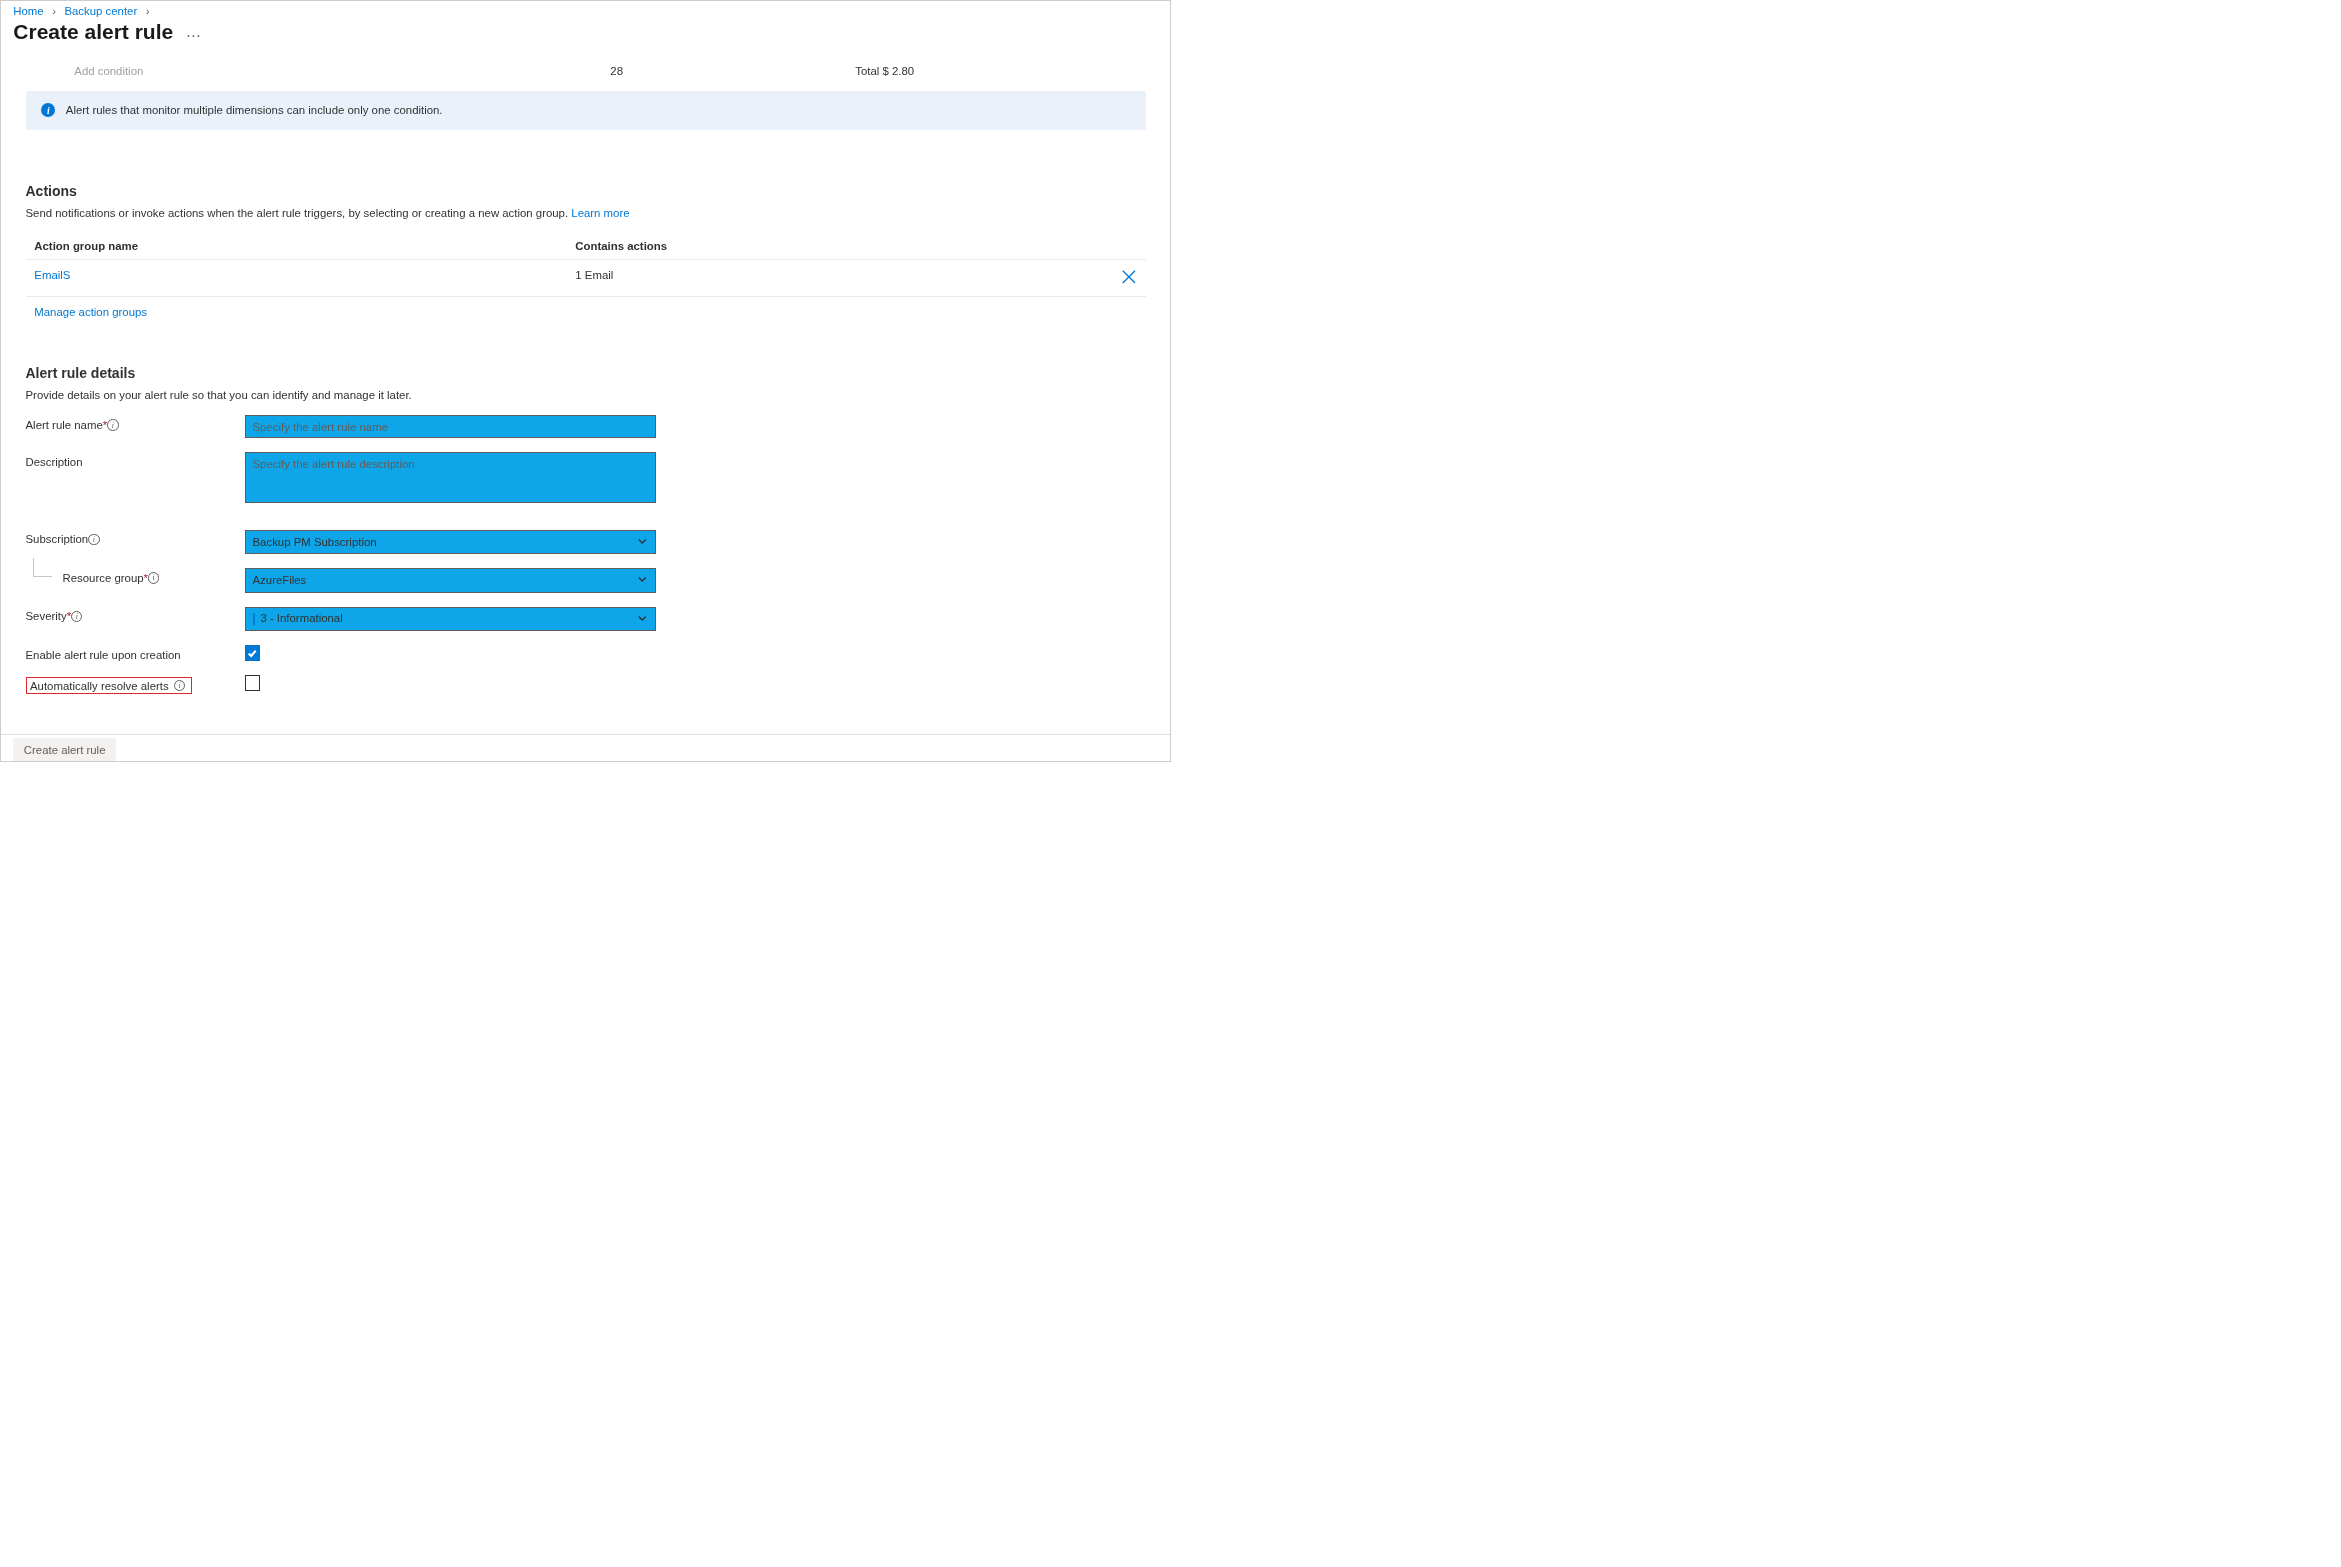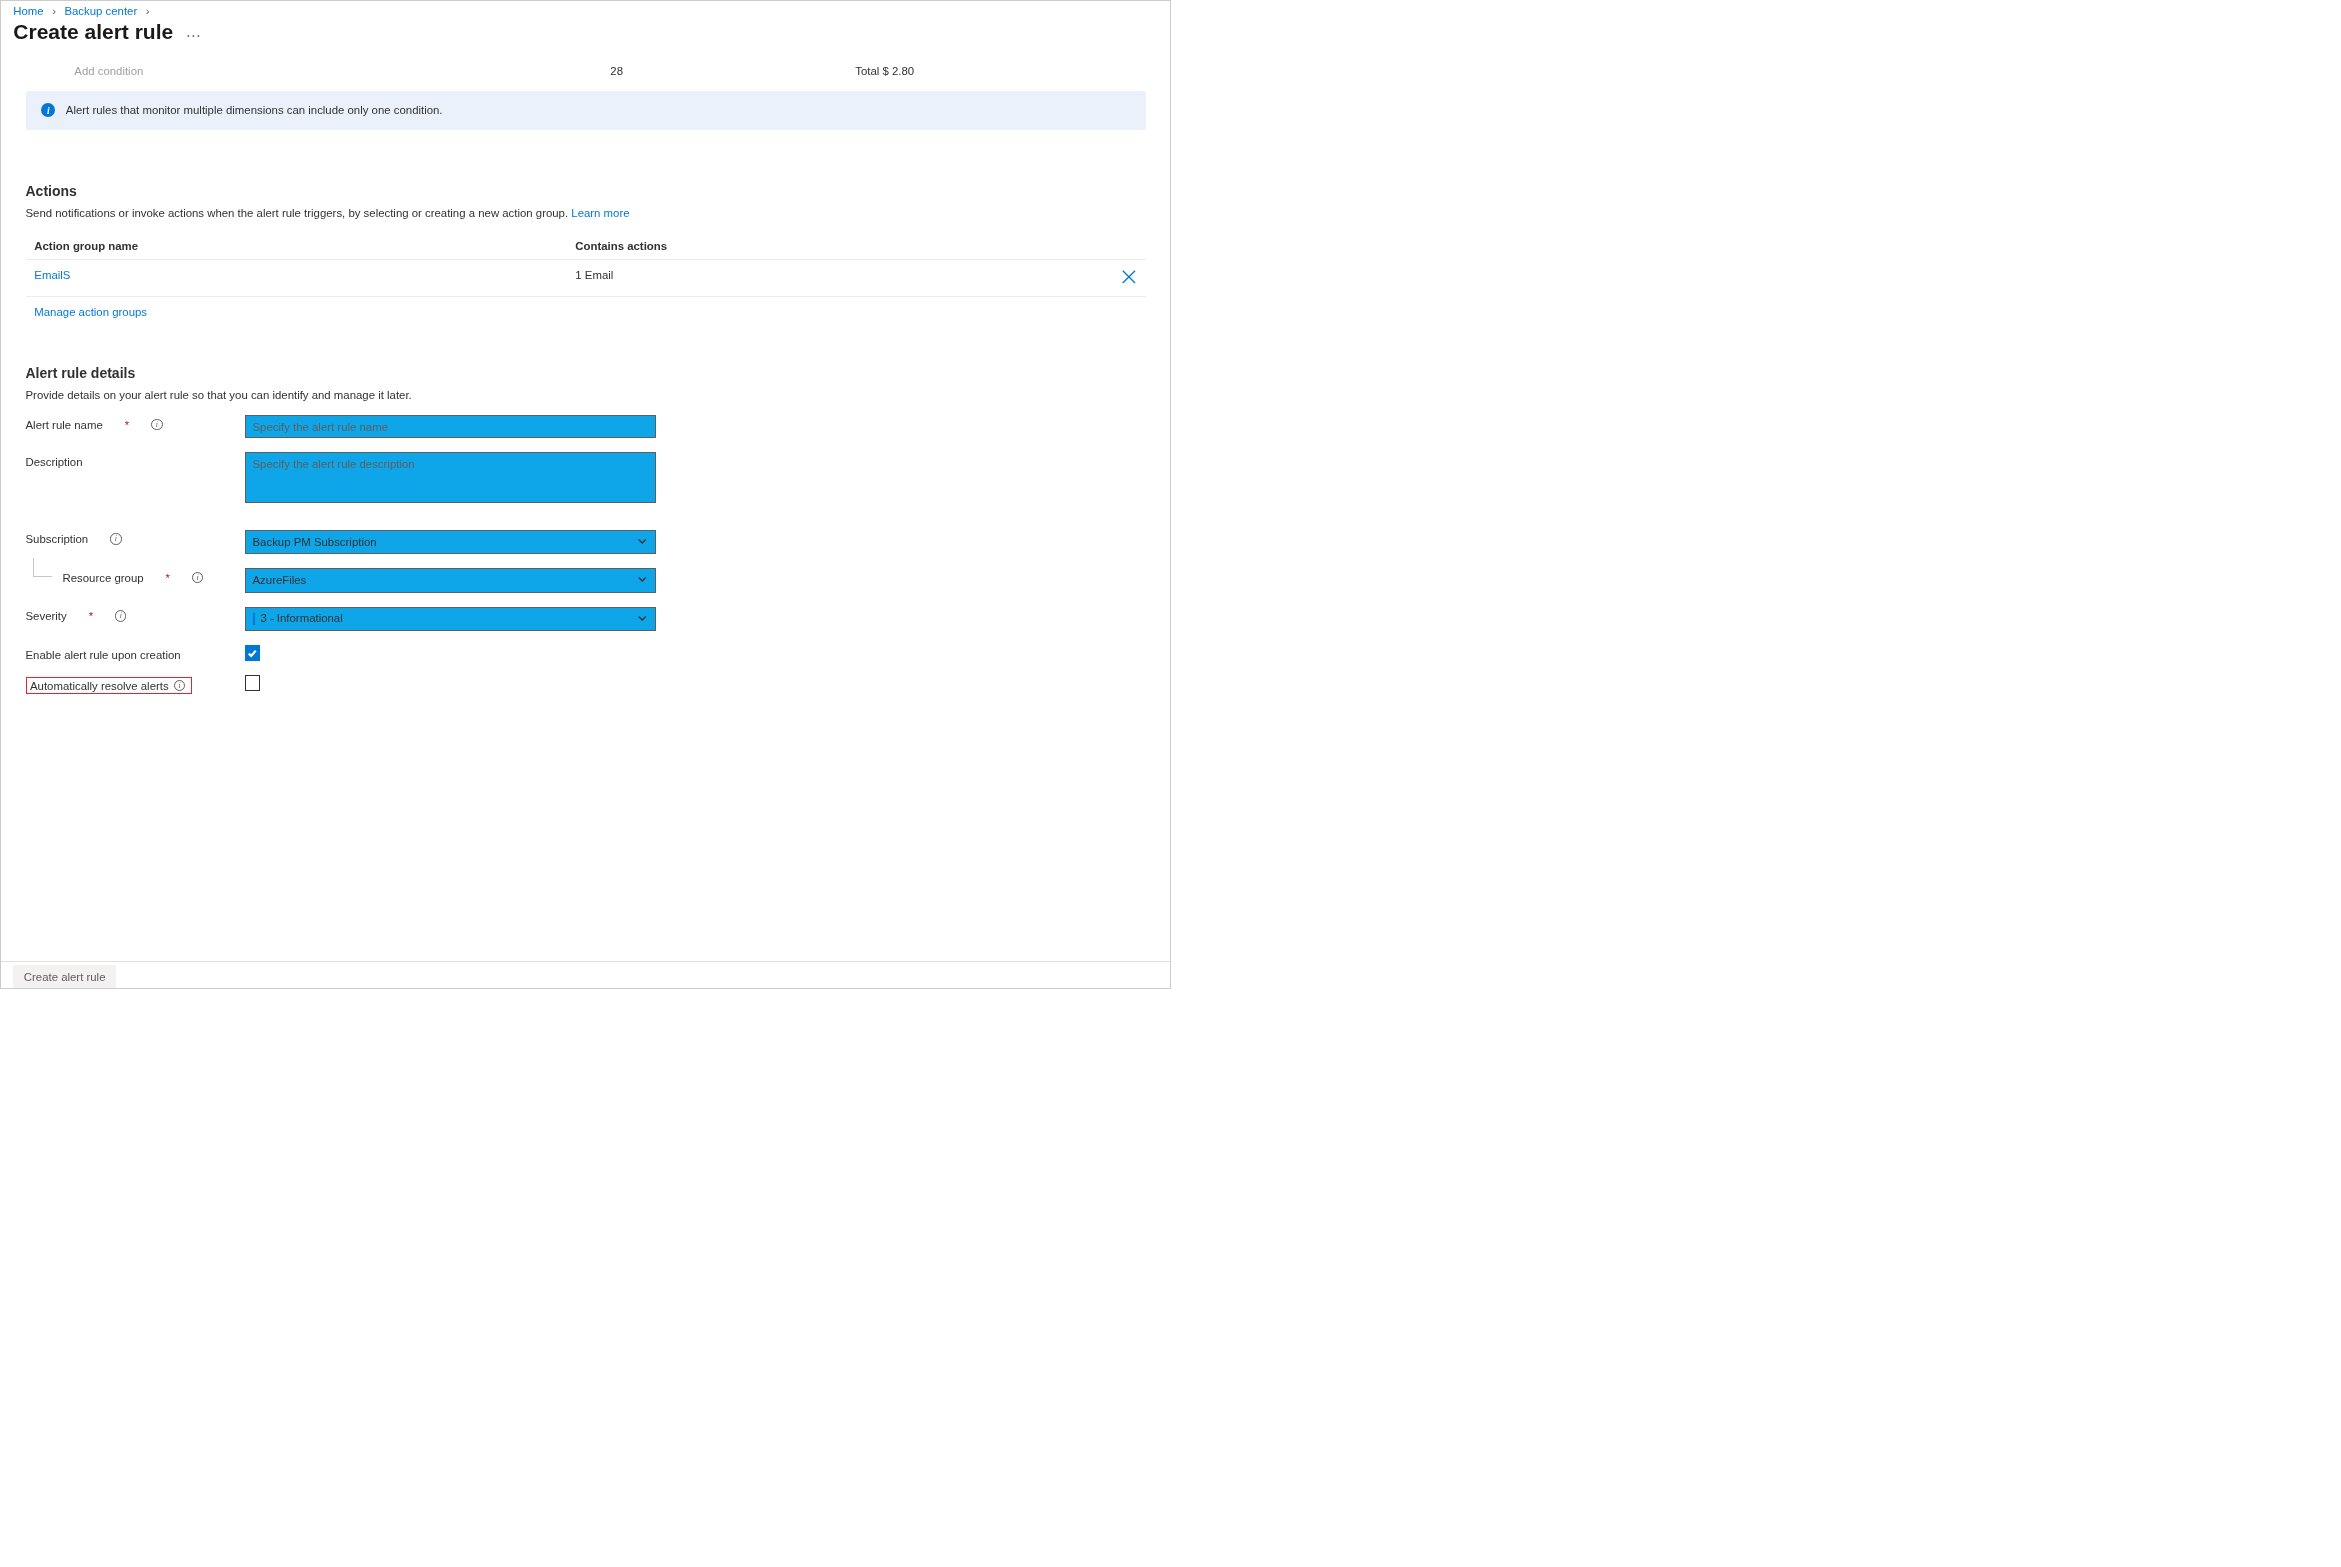--- a/index.html
+++ b/index.html
@@ -1,17 +1,17 @@
 <!DOCTYPE html>
 <html style="font-size:14px"><head>
 <meta charset="utf-8">
 <style>
 * { box-sizing: border-box; margin: 0; padding: 0; }
 body { font-family: "Segoe UI", -apple-system, sans-serif; font-size: 11.4px; color: #323130; background: #fff; }
-.container { border: 0.9px solid #ccc; width: 1171px; height: 989px; position: relative; overflow: hidden; }
+.container { border: 0.9px solid #ccc; width: 1171px; height: 762px; position: relative; overflow: hidden; }
 .breadcrumb { padding: 3.5px 12.3px 0 12.3px; }
 .breadcrumb a { color: #0078d4; text-decoration: none; font-size: 11.4px; }
 .breadcrumb .chev { color: #605e5c; margin: 0 5.3px; }
 .page-title-row { padding: 3.5px 12.3px 14px 12.3px; display: flex; align-items: center; gap: 12.3px; }
 .page-title { font-size: 21px; font-weight: 600; color: #1b1a19; }
 .more-dots { color: #605e5c; font-size: 15.8px; line-height: 1; letter-spacing: 0.9px; cursor: pointer; }
 .content { padding: 0 24.5px 0 24.5px; }
 .cond-row { display: flex; align-items: center; padding: 7px 8.8px 14px 8.8px; }
 .cond-row .add-cond { color: #a19f9d; font-size: 11.4px; flex: 0 0 536px; margin-left: 40px; }
 .cond-row .c28 { flex: 0 0 245px; color: #323130; }
@@ -25,21 +25,21 @@
 .tbl-header { display: flex; font-weight: 600; padding: 7px 8.8px; border-bottom: 0.9px solid #edebe9; }
 .tbl-row { display: flex; align-items: flex-start; padding: 8.8px 8.8px; border-bottom: 0.9px solid #edebe9; }
 .col-name { flex: 0 0 541px; }
 .col-actions { flex: 1; }
 .col-x { flex: 0 0 24.5px; text-align: right; }
 .link { color: #0078d4; text-decoration: none; cursor: pointer; }
 .x-icon svg { width: 15.8px; height: 15.8px; stroke: #0078d4; stroke-width: 1.5; }
 .manage-link { padding: 8.8px 8.8px 0 8.8px; }
 .details-section { margin-top: 47px; }
 .form-row { display: flex; align-items: flex-start; margin-bottom: 14px; }
-.form-label { flex: 0 0 219px; padding-top: 3.5px; display: flex; align-items: flex-start; gap: 22px; font-size: 11.4px; }
+.form-label { flex: 0 0 219px; padding-top: 3.5px; display: flex; align-items: flex-end; gap: 0; font-size: 11.4px; }
 .form-label.indent { padding-left: 37px; position: relative; }
 .tree-elbow { position: absolute; left: 7px; top: -10.5px; width: 19px; height: 19px; border-left: 0.9px solid #c8c6c4; border-bottom: 0.9px solid #c8c6c4; }
 .req { color: #a4262c; }
 .help-icon { width: 11.4px; height: 11.4px; border: 0.9px solid #605e5c; border-radius: 50%; display: inline-flex; align-items: center; justify-content: center; font-size: 7.9px; color: #605e5c; font-style: italic; font-family: Georgia, serif; cursor: help; }
 .form-control { width: 411px; }
 .txt-input, .txt-area, .select { width: 100%; border: 0.9px solid #605e5c; padding: 4.4px 7px; font-family: inherit; font-size: 11.4px; outline: none; background: #0ea5e9; }
 .txt-input::placeholder, .txt-area::placeholder { color: #605e5c; }
 .txt-area { resize: none; height: 51px; }
 .select { display: flex; align-items: center; justify-content: space-between; cursor: pointer; height: 24.5px; }
 .select .chev-down svg { width: 10.5px; height: 10.5px; stroke: #323130; stroke-width: 1.5; fill: none; }

